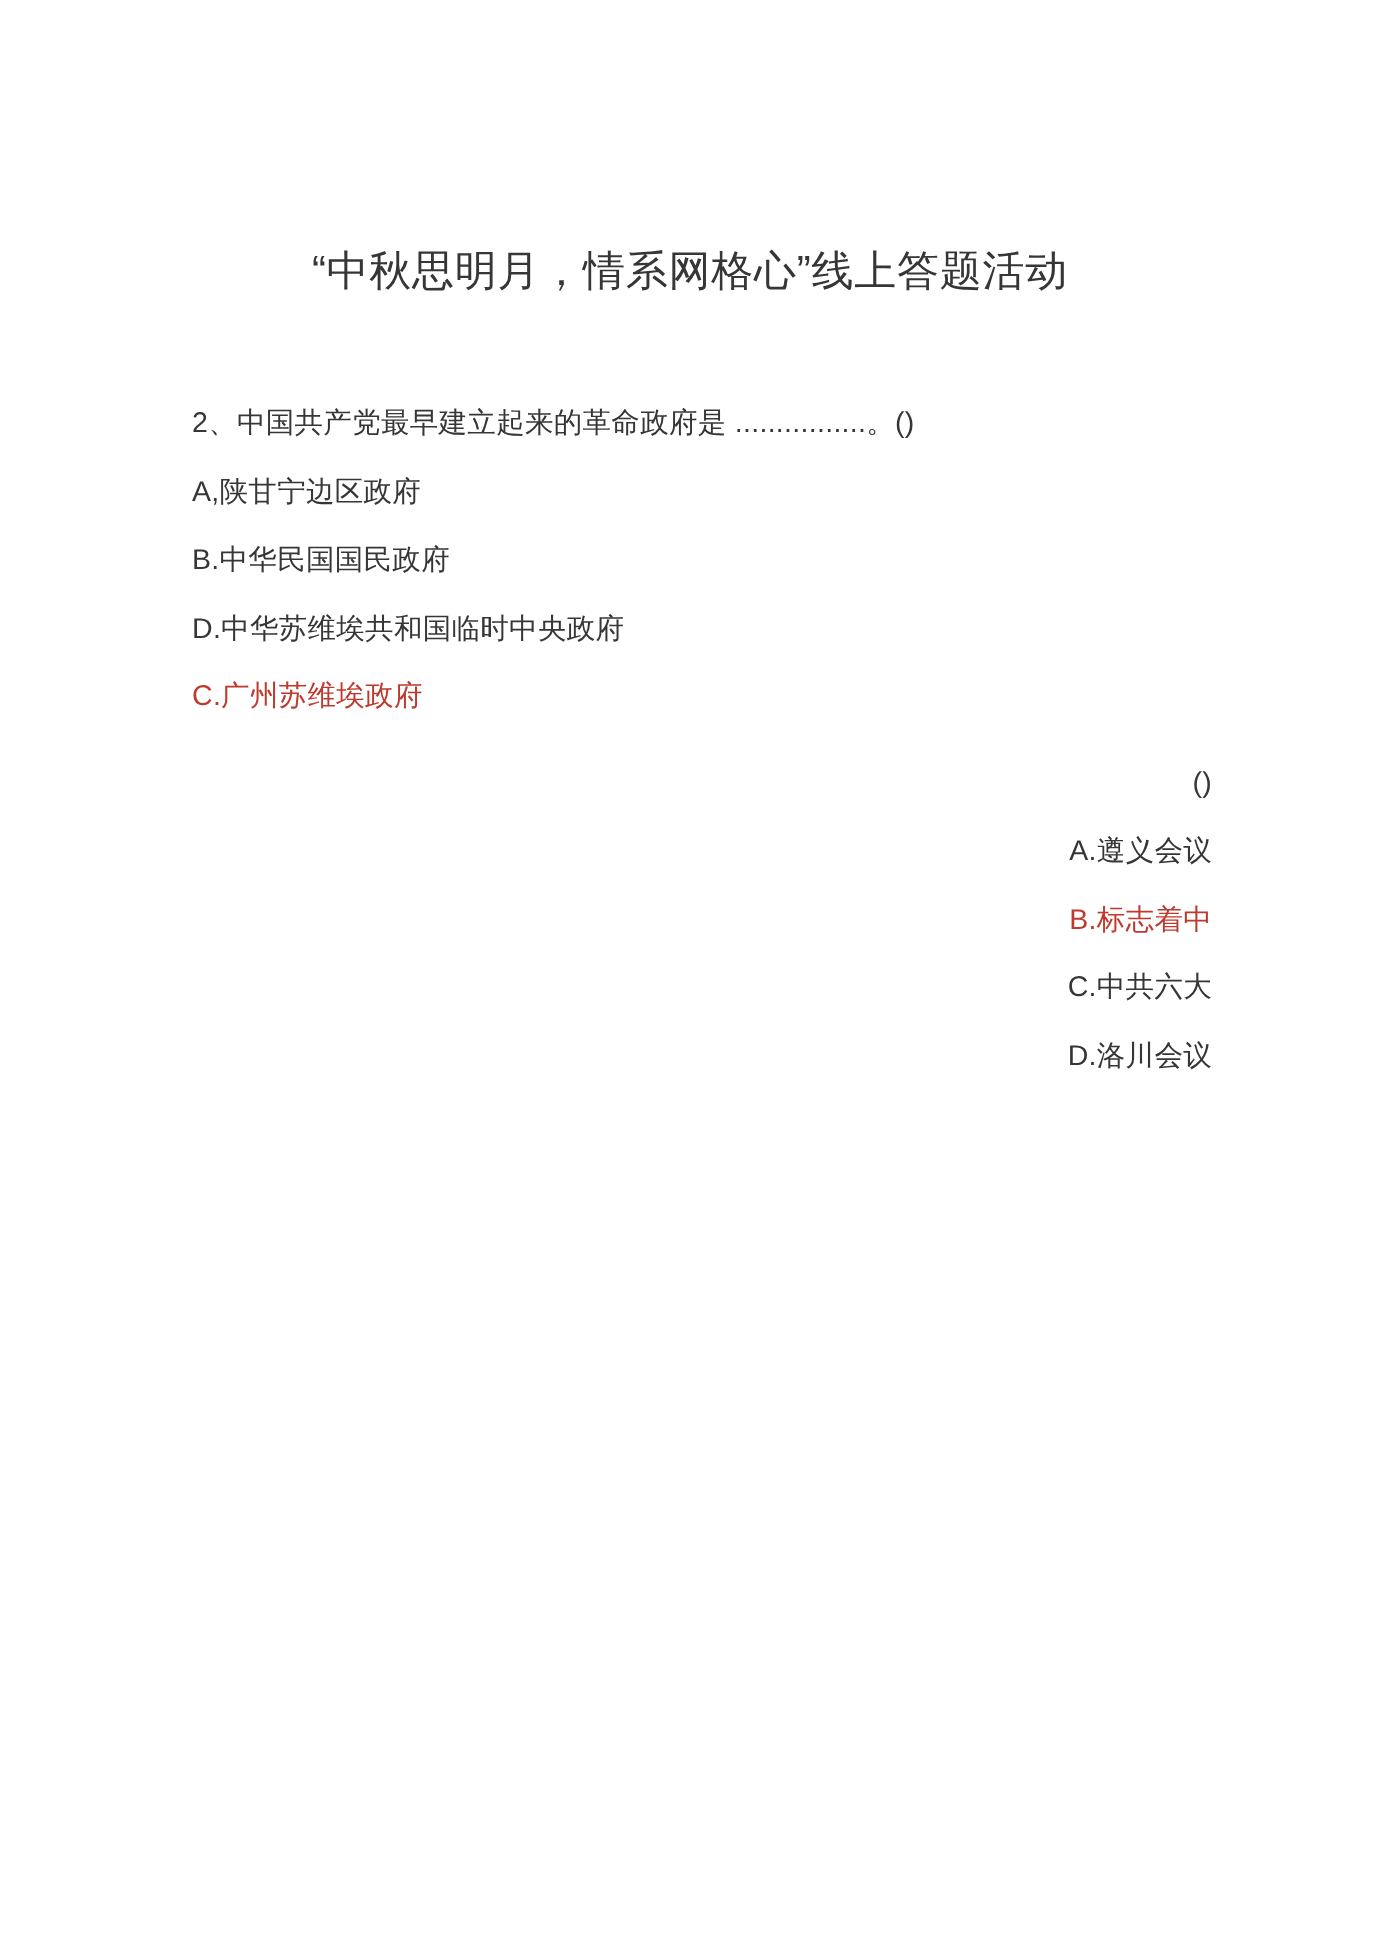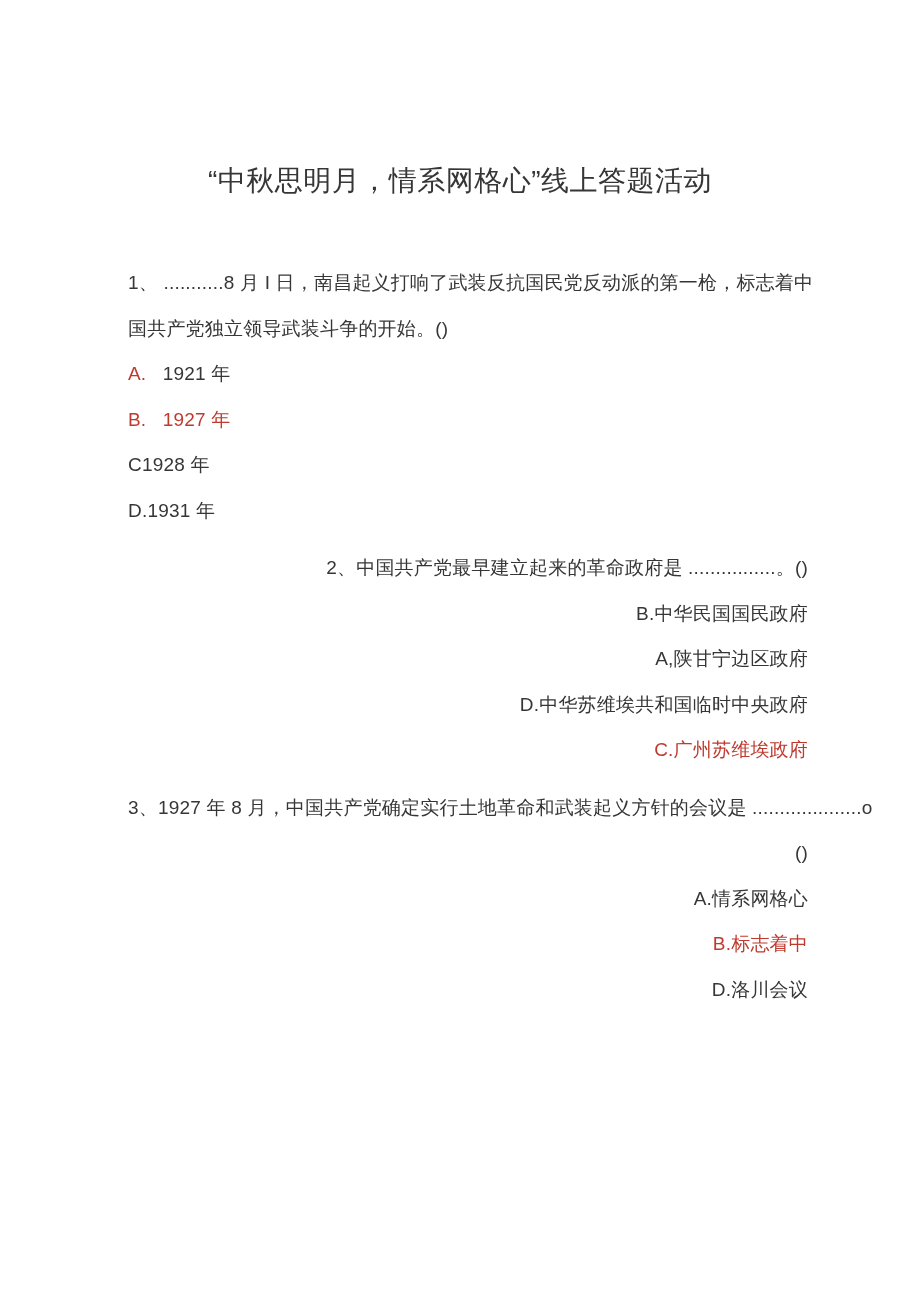--- a/index.html
+++ b/index.html
@@ -51,35 +51,27 @@
     color: var(--accent-red, #bf3a2e);
   }
 </style>
 </head>
 <body>
 
 <div class="page">
   <h1 class="title">“中秋思明月，情系网格心”线上答题活动</h1>
   <div class="content" id="questions">
       <div class="question-block">
-        <div class="line">1、 ...........8 月 I 日，南昌起义打响了武装反抗国民党反动派的第一枪，标志着中</div>
-        <div class="line">国共产党独立领导武装斗争的开始。()</div>
-        <div class="line"><span class="seg-red">A.</span><span class="seg-plain">   1921 年</span></div>
-        <div class="line"><span class="seg-red">B.   1927 年</span></div>
-        <div class="line"><span class="seg-plain">C1928 年</span></div>
-        <div class="line"><span class="seg-plain">D.1931 年</span></div>
-      </div>
-      <div class="question-block">
         <div class="line">2、中国共产党最早建立起来的革命政府是 ................。()</div>
+        <div class="line"><span class="seg-plain">A,陕甘宁边区政府</span></div>
         <div class="line"><span class="seg-plain">B.中华民国国民政府</span></div>
-        <div class="line"><span class="seg-plain">A,陕甘宁边区政府</span></div>
         <div class="line"><span class="seg-plain">D.中华苏维埃共和国临时中央政府</span></div>
         <div class="line"><span class="seg-red">C.广州苏维埃政府</span></div>
       </div>
       <div class="question-block">
-        <div class="line">3、1927 年 8 月，中国共产党确定实行土地革命和武装起义方针的会议是 ....................o</div>
         <div class="line">()</div>
-        <div class="line"><span class="seg-plain">A.情系网格心</span></div>
+        <div class="line"><span class="seg-plain">A.遵义会议</span></div>
         <div class="line"><span class="seg-red">B.标志着中</span></div>
+        <div class="line"><span class="seg-plain">C.中共六大</span></div>
         <div class="line"><span class="seg-plain">D.洛川会议</span></div>
       </div>
     </div>
 </div>
 
 </body></html>

